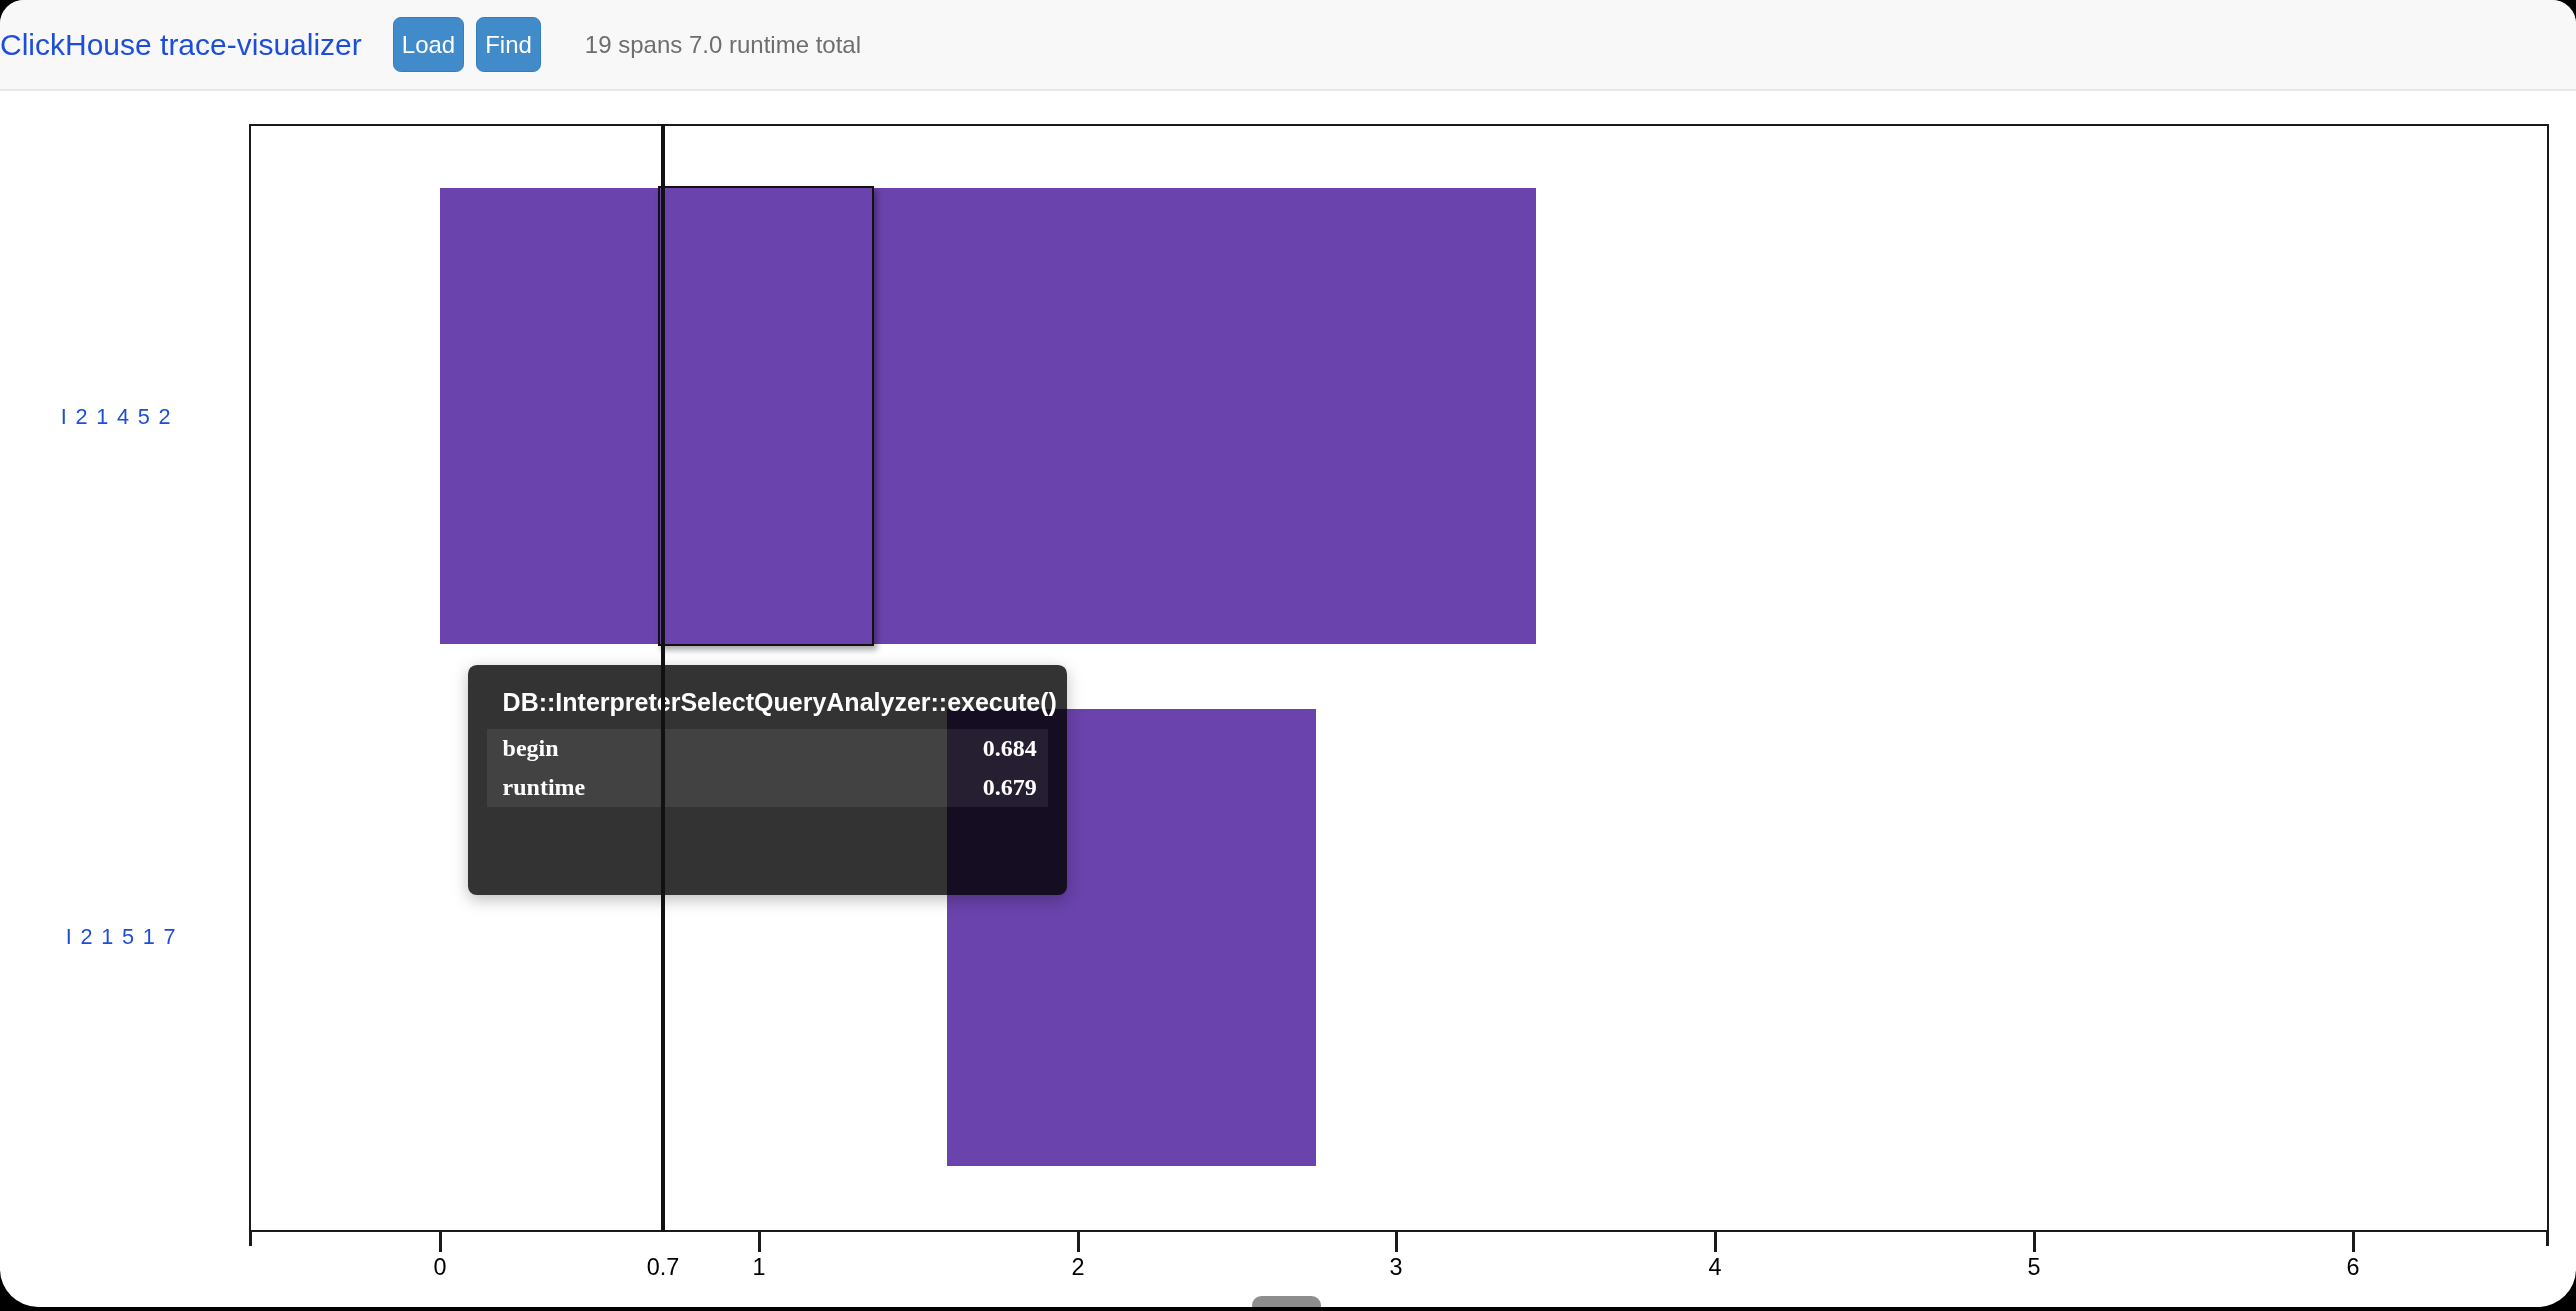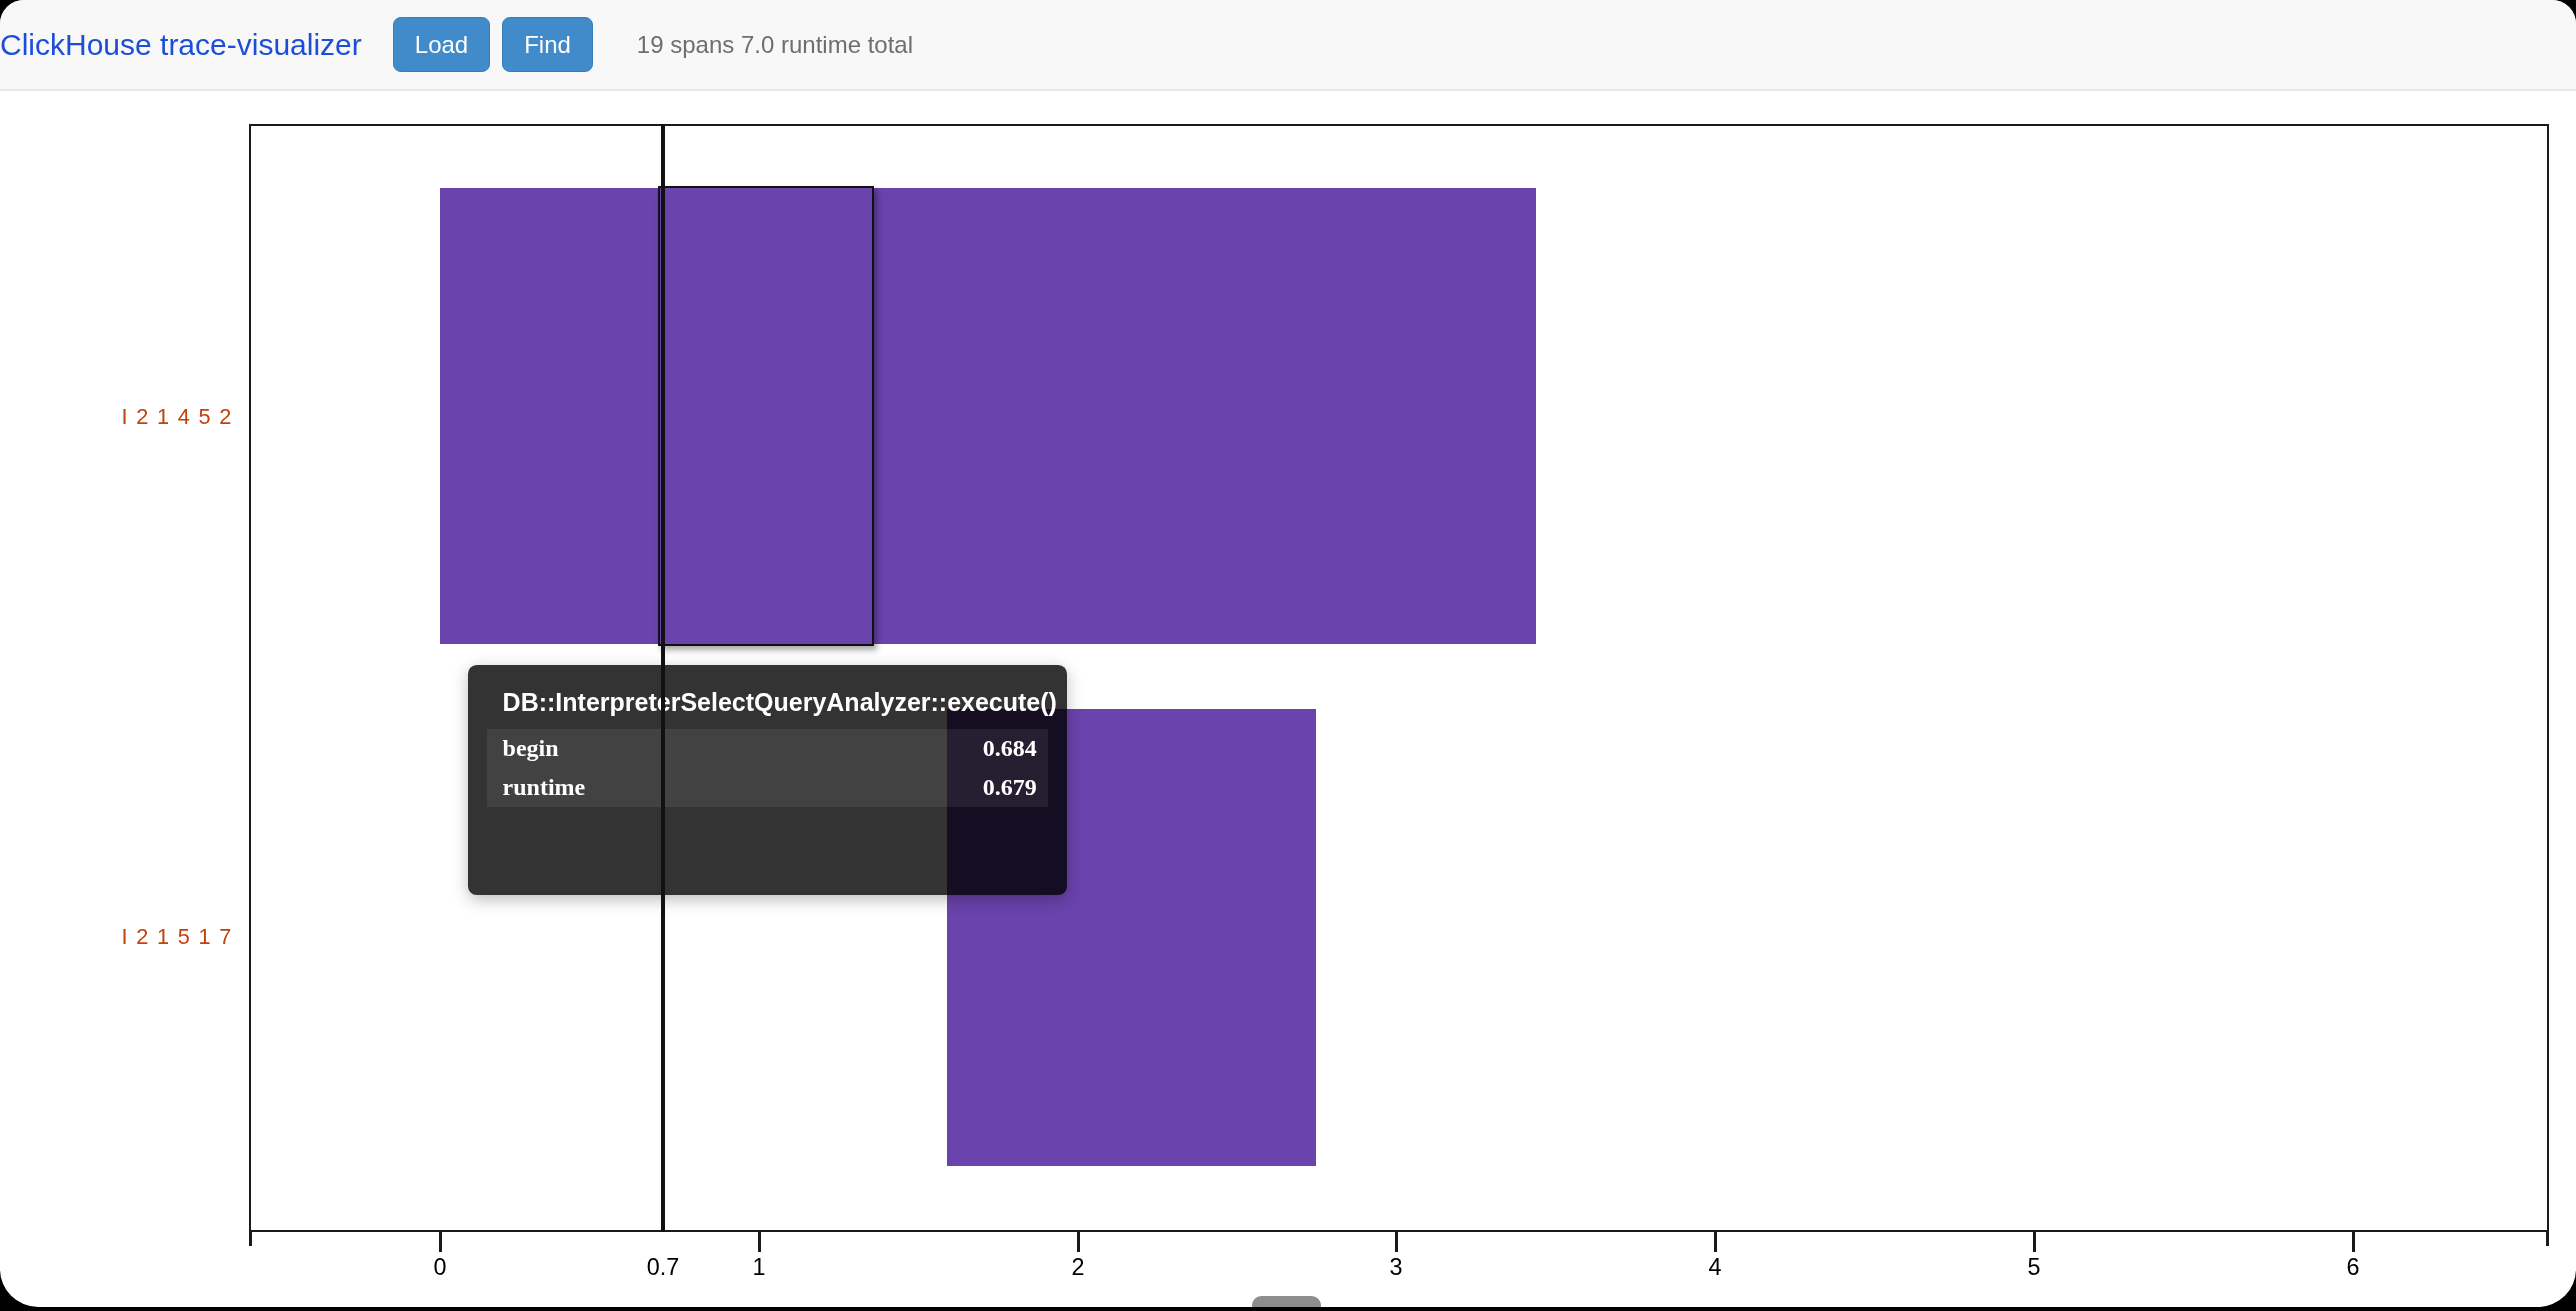--- a/index.html
+++ b/index.html
@@ -26,21 +26,21 @@
     display: flex; align-items: center;
     z-index: 10;
   }
   .brand {
     font-size: 30px;
     color: #1d4ed8;
     white-space: nowrap;
   }
   .btn {
     height: 55px;
-    padding: 0 21px;
+    padding: 0 8px;
     font-family: "Liberation Sans", sans-serif;
     font-size: 24px;
     line-height: 51px;
     color: #fff;
     background: #428bca;
     border: 1.7px solid #357ebd;
     border-radius: 7.8px;
     cursor: pointer;
   }
   #load-btn { margin-left: 31px; }
@@ -57,25 +57,25 @@
     position: absolute;
     left: 249px; top: 124px;
     width: 2300px; height: 1108px;
     border: 2.6px solid #1a1a1a;
     background: #fff;
     z-index: 1;
   }
   .row-label {
     position: absolute;
     left: 0; width: 240px;
-    text-align: right;
+    text-align: center;
     font-size: 21.7px;
     letter-spacing: 8.7px;
     margin-right: -8.7px;
-    color: #c2410c;
+    color: #1d4ed8;
     z-index: 2;
   }
   .span-bar {
     position: absolute;
     background: #6a43ac;
     z-index: 2;
   }
   .hover-outline {
     position: absolute;
     border: 2.6px solid #111;

